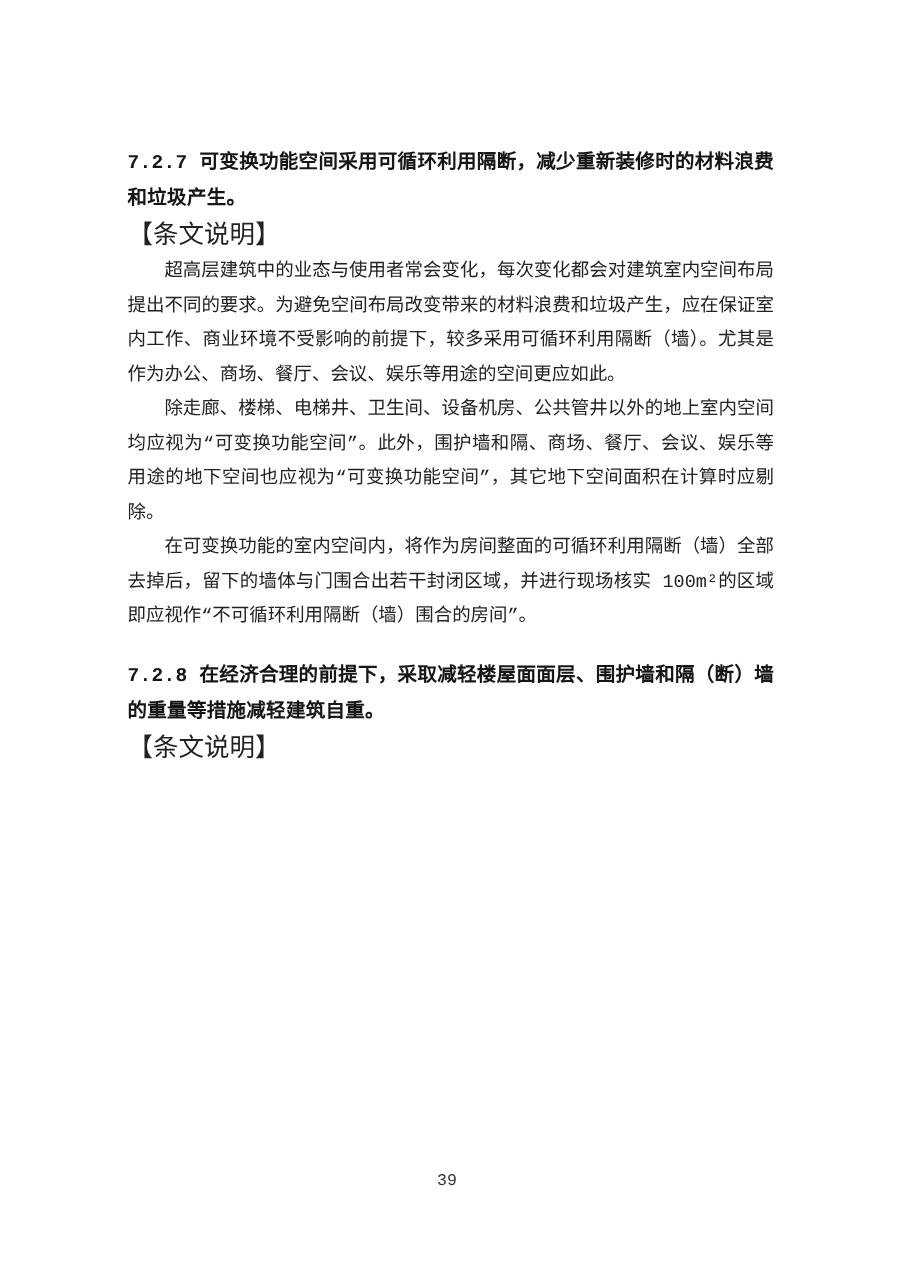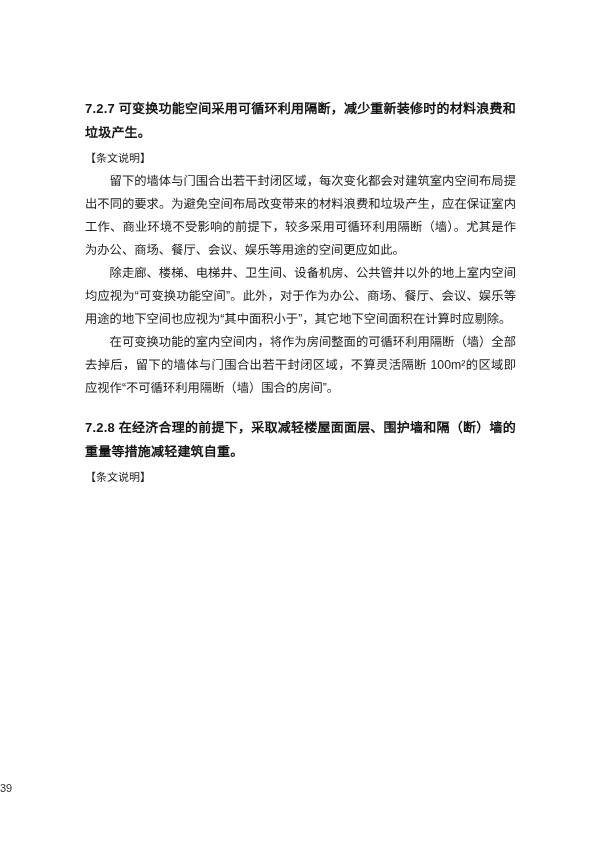--- a/index.html
+++ b/index.html
@@ -6,76 +6,77 @@
     margin: 0;
     padding: 0;
     background: #ffffff;
   }
   .page {
     position: relative;
     width: 596px;
     height: 848px;
     background: #ffffff;
     overflow: hidden;
-    font-family: Liberation Sans, sans-serif;
+    font-family: Liberation Mono, monospace;
     color: #1e1e1e;
   }
   .content {
     position: absolute;
     left: 85px;
     top: 97px;
     width: 431px;
   }
   .clause-heading {
     margin: 0;
     font-size: 13px;
     font-weight: bold;
     line-height: 24px;
     text-align: justify;
     color: #161616;
     letter-spacing: 0.2px;
   }
   .explain-label {
     margin: 2px 0 0 0;
-    font-size: 11px;
+    font-size: 17px;
     line-height: 23px;
     color: #222222;
   }
   .para {
     margin: 0;
     font-size: 12.3px;
     line-height: 23px;
     text-align: justify;
     text-indent: 2em;
     color: #222222;
   }
   .clause-block-2 {
     margin-top: 16px;
   }
   .page-number {
     position: absolute;
     left: 0;
     right: 0;
     top: 782px;
+    text-align: center;
     font-size: 11px;
     color: #333333;
   }
 </style>
 </head>
 <body>
 
 <div class="page">
   <main class="content">
 
     <section>
       <h2 class="clause-heading">7.2.7 可变换功能空间采用可循环利用隔断，减少重新装修时的材料浪费和垃圾产生。</h2>
       <div class="explain-label">【条文说明】</div>
-      <p class="para">留下的墙体与门围合出若干封闭区域，每次变化都会对建筑室内空间布局提出不同的要求。为避免空间布局改变带来的材料浪费和垃圾产生，应在保证室内工作、商业环境不受影响的前提下，较多采用可循环利用隔断（墙）。尤其是作为办公、商场、餐厅、会议、娱乐等用途的空间更应如此。</p>
-      <p class="para">除走廊、楼梯、电梯井、卫生间、设备机房、公共管井以外的地上室内空间均应视为“可变换功能空间”。此外，对于作为办公、商场、餐厅、会议、娱乐等用途的地下空间也应视为“其中面积小于”，其它地下空间面积在计算时应剔除。</p>
-      <p class="para">在可变换功能的室内空间内，将作为房间整面的可循环利用隔断（墙）全部去掉后，留下的墙体与门围合出若干封闭区域，不算灵活隔断 100m²的区域即应视作“不可循环利用隔断（墙）围合的房间”。</p>
+      <p class="para">超高层建筑中的业态与使用者常会变化，每次变化都会对建筑室内空间布局提出不同的要求。为避免空间布局改变带来的材料浪费和垃圾产生，应在保证室内工作、商业环境不受影响的前提下，较多采用可循环利用隔断（墙）。尤其是作为办公、商场、餐厅、会议、娱乐等用途的空间更应如此。</p>
+      <p class="para">除走廊、楼梯、电梯井、卫生间、设备机房、公共管井以外的地上室内空间均应视为“可变换功能空间”。此外，围护墙和隔、商场、餐厅、会议、娱乐等用途的地下空间也应视为“可变换功能空间”，其它地下空间面积在计算时应剔除。</p>
+      <p class="para">在可变换功能的室内空间内，将作为房间整面的可循环利用隔断（墙）全部去掉后，留下的墙体与门围合出若干封闭区域，并进行现场核实 100m²的区域即应视作“不可循环利用隔断（墙）围合的房间”。</p>
     </section>
 
     <section class="clause-block-2">
       <h2 class="clause-heading">7.2.8 在经济合理的前提下，采取减轻楼屋面面层、围护墙和隔（断）墙的重量等措施减轻建筑自重。</h2>
       <div class="explain-label">【条文说明】</div>
     </section>
 
   </main>
 
   <footer class="page-number">39</footer>

